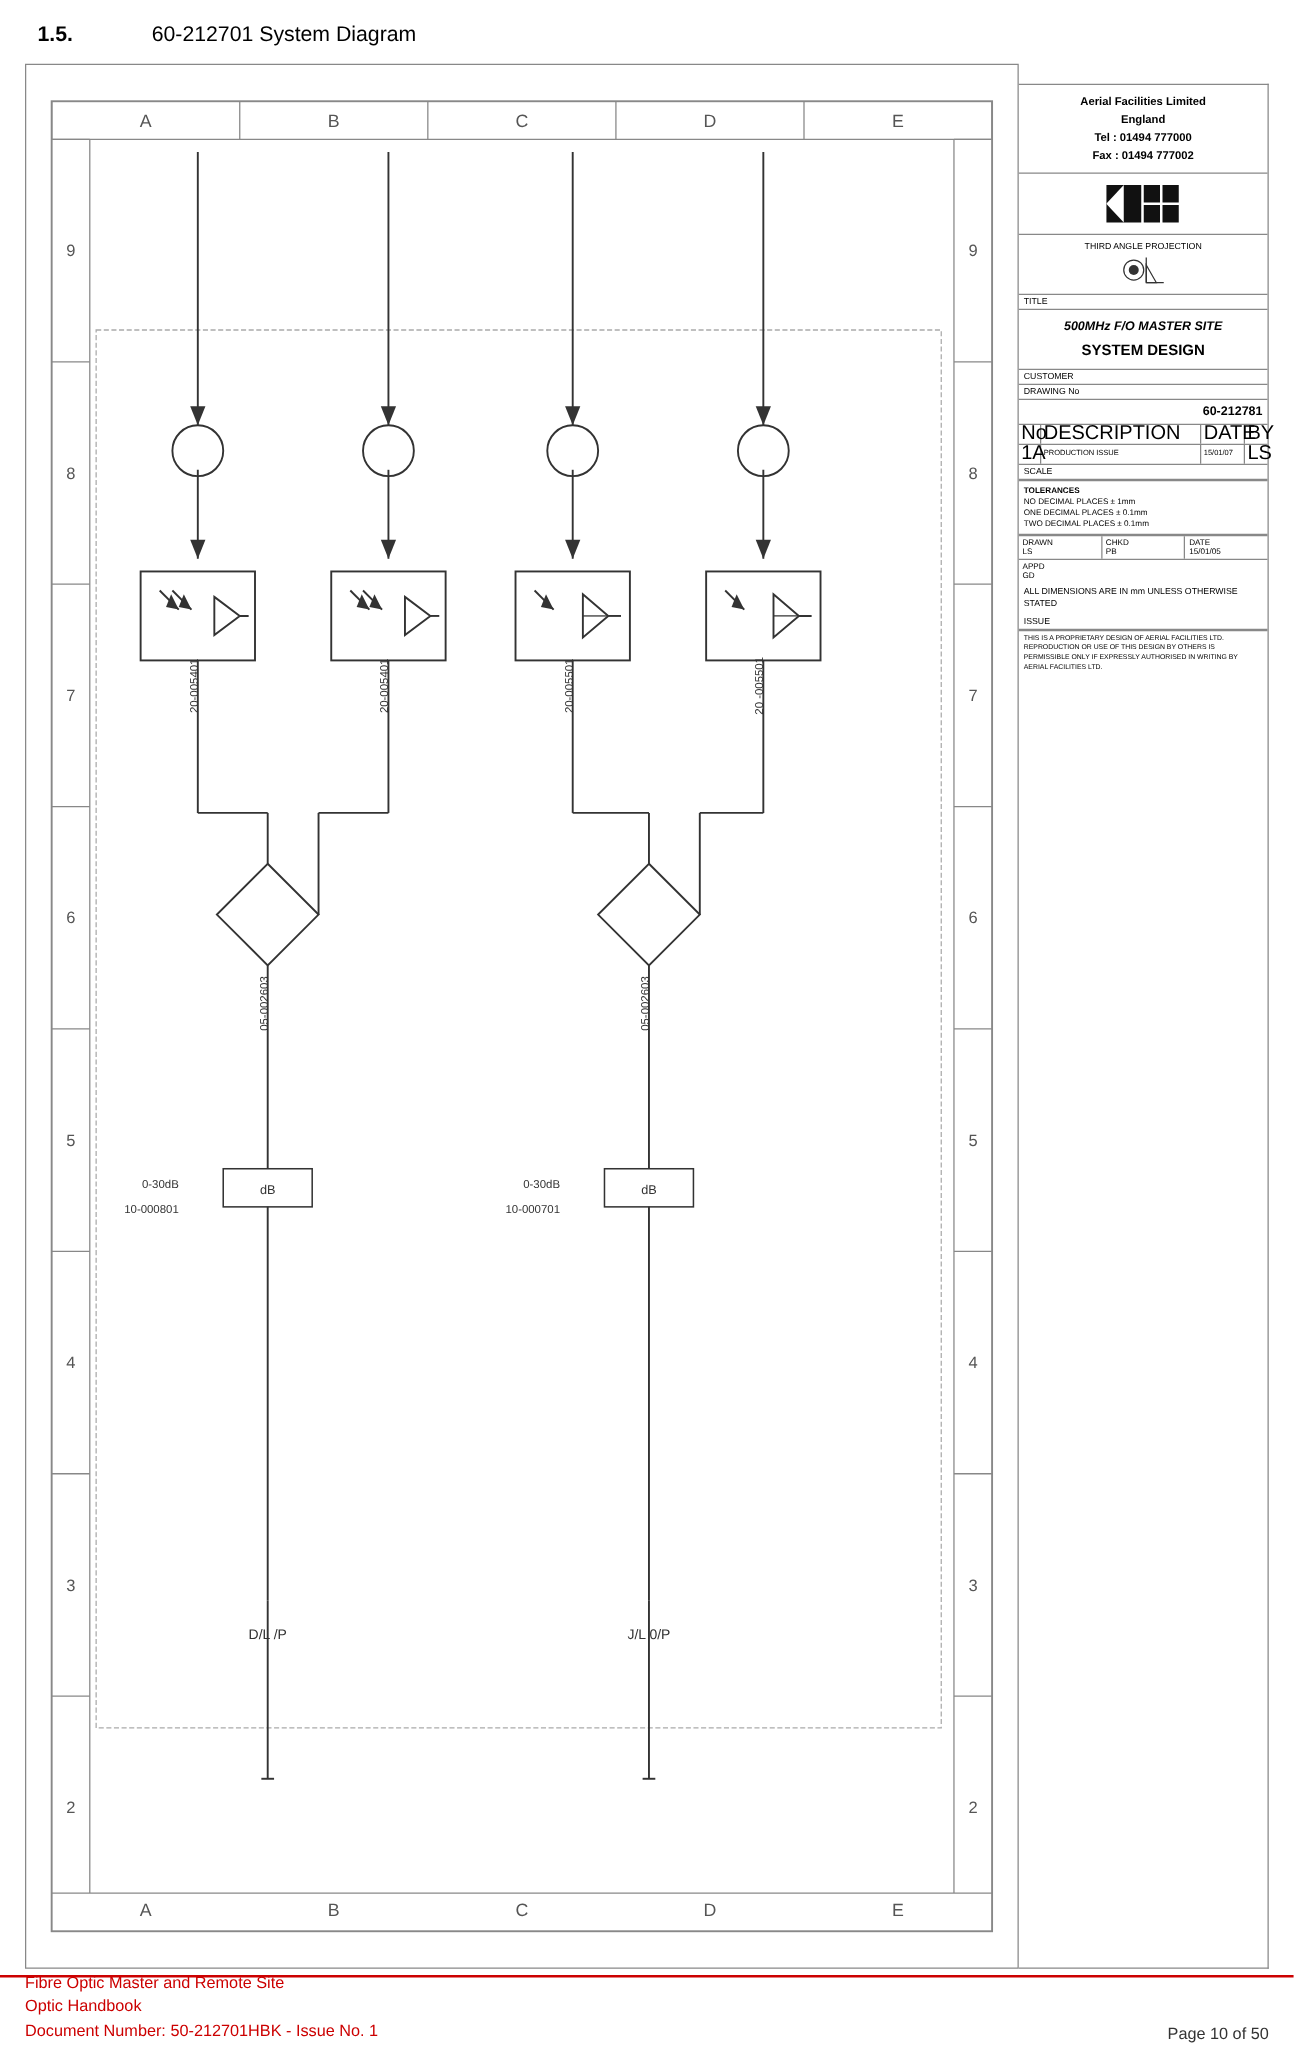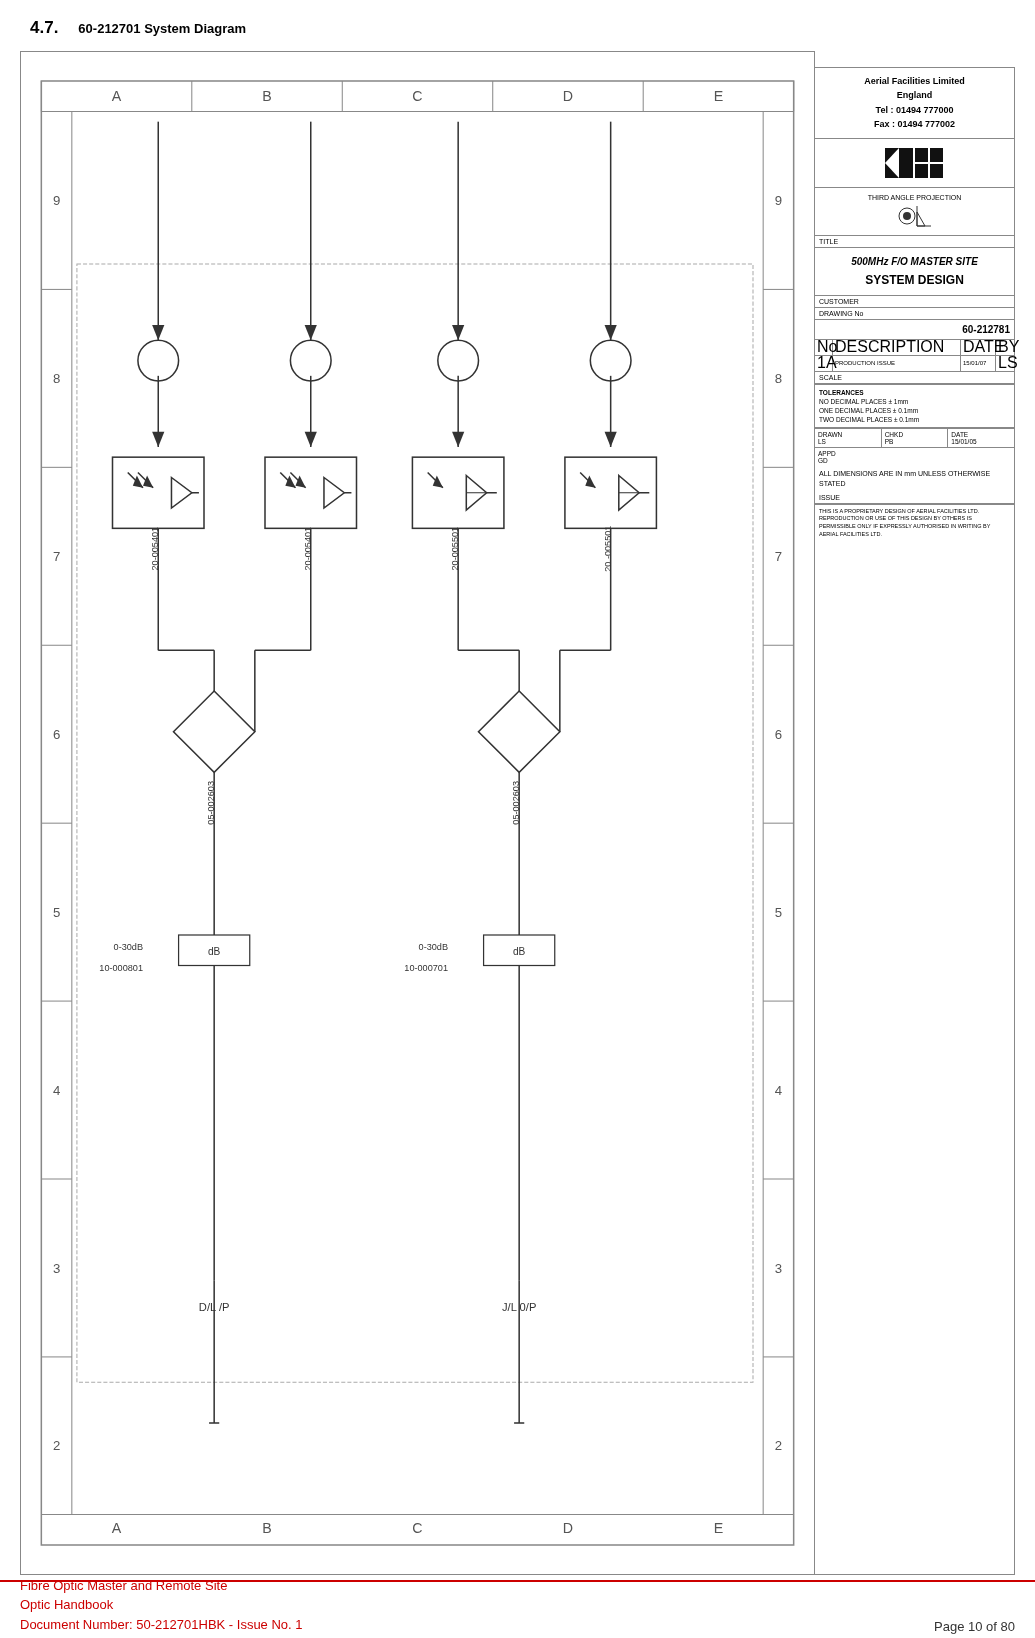--- a/index.html
+++ b/index.html
@@ -24,22 +24,23 @@
       padding: 18px 30px 8px 30px;
       display: flex;
       align-items: baseline;
       gap: 20px;
     }
     .section-number {
       font-size: 17px;
       font-weight: bold;
     }
     .section-title {
-      font-size: 13px;
-      font-weight: bold;
+      font-size: 17px;
+      font-weight: normal;
+      margin-left: 43px;
     }
 
     
     .diagram-area {
       flex: 1;
       display: flex;
       padding: 0 10px;
       gap: 0;
     }
 
@@ -177,21 +178,21 @@
       align-items: center;
       gap: 3px;
     }
   </style>
 </head>
 <body>
 
 <div class="page-container">
 
   <div class="page-header">
-    <span class="section-number">4.7.</span>
+    <span class="section-number">1.5.</span>
     <span class="section-title">60-212701 System Diagram</span>
   </div>
 
   <div class="diagram-area">
 
     <div class="drawing-canvas">
       <svg class="diagram-svg" viewBox="0 0 780 1480" xmlns="http://www.w3.org/2000/svg">
 
         <rect x="20" y="20" width="740" height="1440" fill="none" stroke="#888" stroke-width="1.5"></rect>
 
@@ -469,15 +470,15 @@
       </div>
     </div>
   </div>
 
   <div class="page-footer">
     <div class="footer-left">
       <span class="footer-line">Fibre Optic Master and Remote Site</span>
       <span class="footer-line">Optic Handbook</span>
       <span class="footer-line">Document Number: 50-212701HBK - Issue No. 1</span>
     </div>
-    <div class="footer-right">Page 10 of 80</div>
+    <div class="footer-right">Page 10 of 50</div>
   </div>
 </div>
 
 </body></html>

